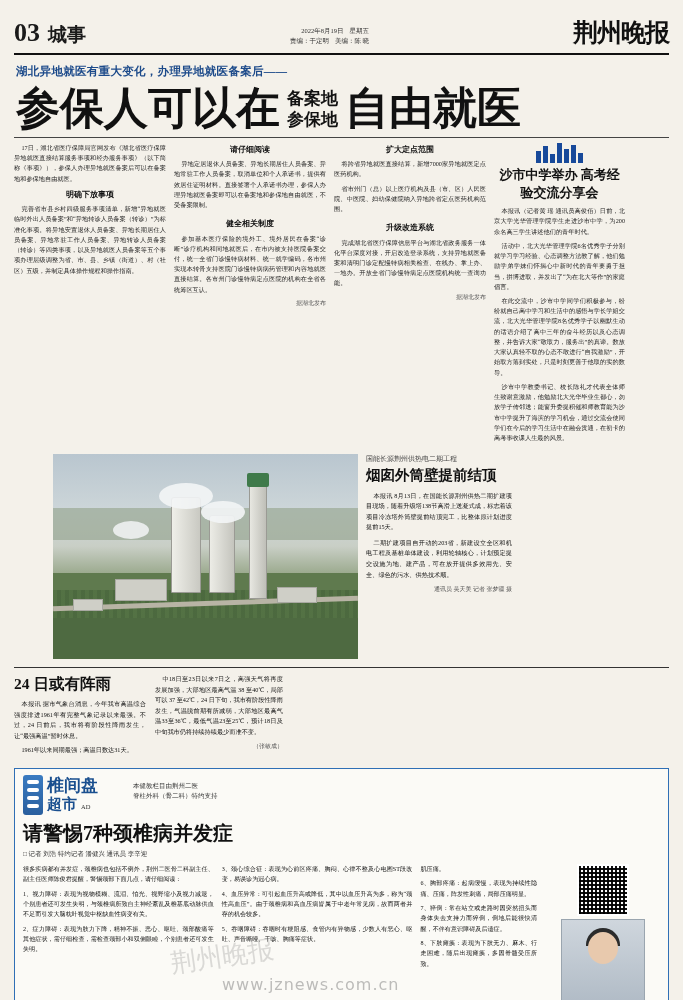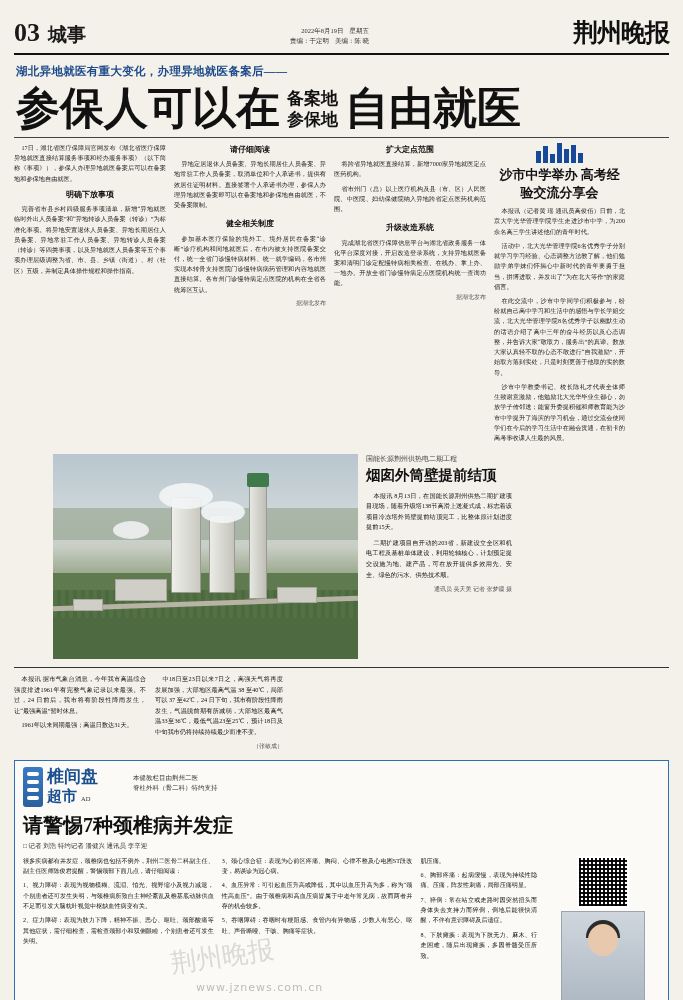--- a/index.html
+++ b/index.html
@@ -109,21 +109,21 @@
   .h-right { width:118px; display:flex; flex-direction:column; align-items:center; gap:3px; }
   .qr { width:52px; height:52px; background:
         repeating-linear-gradient(0deg,#111 0 2px,#fff 2px 4px),
         repeating-linear-gradient(90deg,#111 0 2px,#fff 2px 4px);
         background-blend-mode:multiply; border:2px solid #fff; }
   .doc { width:84px; height:92px; background:linear-gradient(#cfd6dd,#aeb9c4); position:relative; overflow:hidden; border:1px solid #9aa5af; }
   .doc .head { position:absolute; left:26px; top:12px; width:30px; height:32px; border-radius:50%; background:#e8c9ad; }
   .doc .hair { position:absolute; left:24px; top:8px; width:34px; height:18px; border-radius:17px 17px 0 0; background:#2b2b2b; }
   .doc-role { font-size:6.5px; color:#333; }
   .watermark { position:absolute; left:170px; bottom:26px; font-size:26px; color:rgba(120,120,120,.25); font-family:"DejaVu Serif", serif; transform:rotate(-8deg); pointer-events:none; }
-  .wm2 { position:absolute; left:196px; bottom:6px; font-size:11px; color:rgba(110,110,110,.45); font-family:"DejaVu Sans", sans-serif; letter-spacing:1px; }
+  .wm2 { position:absolute; left:222px; bottom:6px; font-size:16px; color:rgba(110,110,110,.45); font-family:"DejaVu Sans", sans-serif; letter-spacing:1px; }
 </style>
 </head>
 <body>
 
 <div class="page">
 
   <div class="masthead">
     <div class="mh-left">
       <span class="mh-num">03</span>
       <span class="mh-sec">城事</span>
@@ -224,20 +224,21 @@
       <p>本报讯 8月13日，在国能长源荆州供热二期扩建项目现场，随着升级塔138节高滑上送凝式成，标志着该项目冷冻塔外筒壁提前结顶完工，比整体原计划进度提前15天。</p>
       <p>二期扩建项目自开动的203省，新建设立全区和机电工程及基桩单体建设，利用轮轴核心，计划预定提交设施为地、建产品，可在放开提供多效用先、安全、绿色的污水、供热技术顺。</p>
       <div class="sig">通讯员 吴天美 记者 张梦疆 摄</div>
     </div>
   </div>
 
   <div class="rule-mid"></div>
 
   <div class="wx">
     <div class="wx-l">
+      <div class="wx-h1">24 日或有阵雨</div>
       <div class="wx-body">
         <p>本报讯 据市气象台消息，今年我市高温综合强度排进1961年有完整气象记录以来最强。不过，24 日前后，我市将有阶段性降雨发生，让“最强高温”暂时休息。</p>
         <p>1961年以来同期最强；高温日数达31天。</p>
       </div>
     </div>
     <div class="wx-r">
       <div class="wx-body">
         <p>中18日至23日以来7日之，高强天气将再度发展加强，大部地区最高气温 38 至40℃，局部可以 37 至42℃，24 日下旬，我市有阶段性降雨发生，气温脱前期有所减弱，大部地区最高气温33至36℃，最低气温23至25℃，预计18日及中旬我市仍将持续持续最少而准不变。</p>
         <div class="sig">（张敏成）</div>
       </div>

